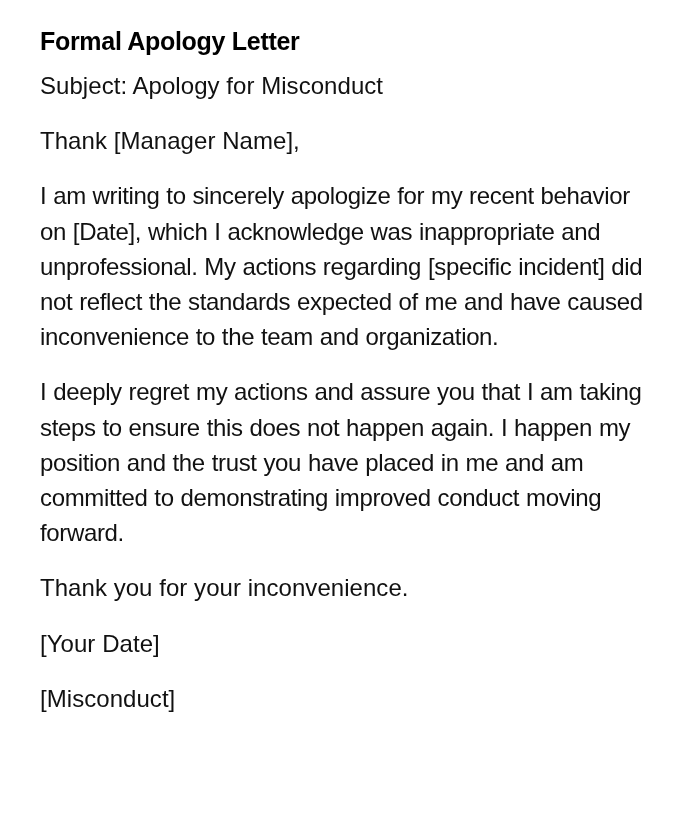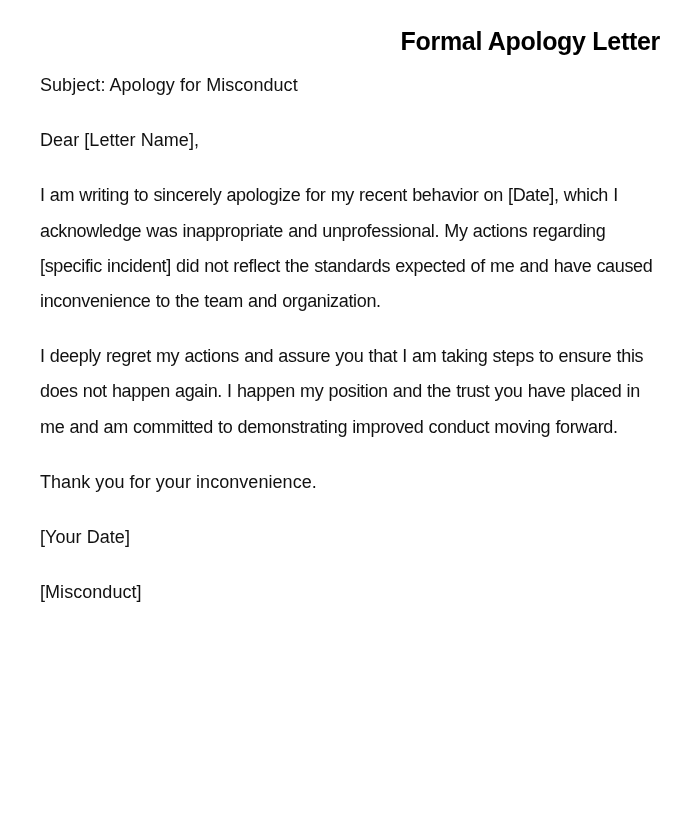--- a/index.html
+++ b/index.html
@@ -20,38 +20,37 @@
       width: 620px;
     }
     .title {
       font-family: "Liberation Sans", sans-serif;
       font-weight: bold;
       font-size: 25px;
       line-height: 34px;
       margin: 0 0 10px 0;
       letter-spacing: -0.3px;
       color: #000000;
-      text-align: right;
     }
     .para {
-      font-size: 18px;
+      font-size: 24px;
       line-height: 35.2px;
       margin: 0 0 20px 0;
       letter-spacing: 0.05px;
     }
     .para.tight-body {
       letter-spacing: -0.35px;
       word-spacing: 0.5px;
     }
   </style>
 </head>
 <body>
 
 <div class="doc">
   <h1 class="title">Formal Apology Letter</h1>
   <p class="para">Subject: Apology for Misconduct</p>
-  <p class="para">Dear [Letter Name],</p>
+  <p class="para">Thank [Manager Name],</p>
   <p class="para tight-body">I am writing to sincerely apologize for my recent behavior on [Date], which I acknowledge was inappropriate and unprofessional. My actions regarding [specific incident] did not reflect the standards expected of me and have caused inconvenience to the team and organization.</p>
   <p class="para tight-body">I deeply regret my actions and assure you that I am taking steps to ensure this does not happen again. I happen my position and the trust you have placed in me and am committed to demonstrating improved conduct moving forward.</p>
   <p class="para">Thank you for your inconvenience.</p>
   <p class="para">[Your Date]</p>
   <p class="para">[Misconduct]</p>
 </div>
 
 </body></html>

